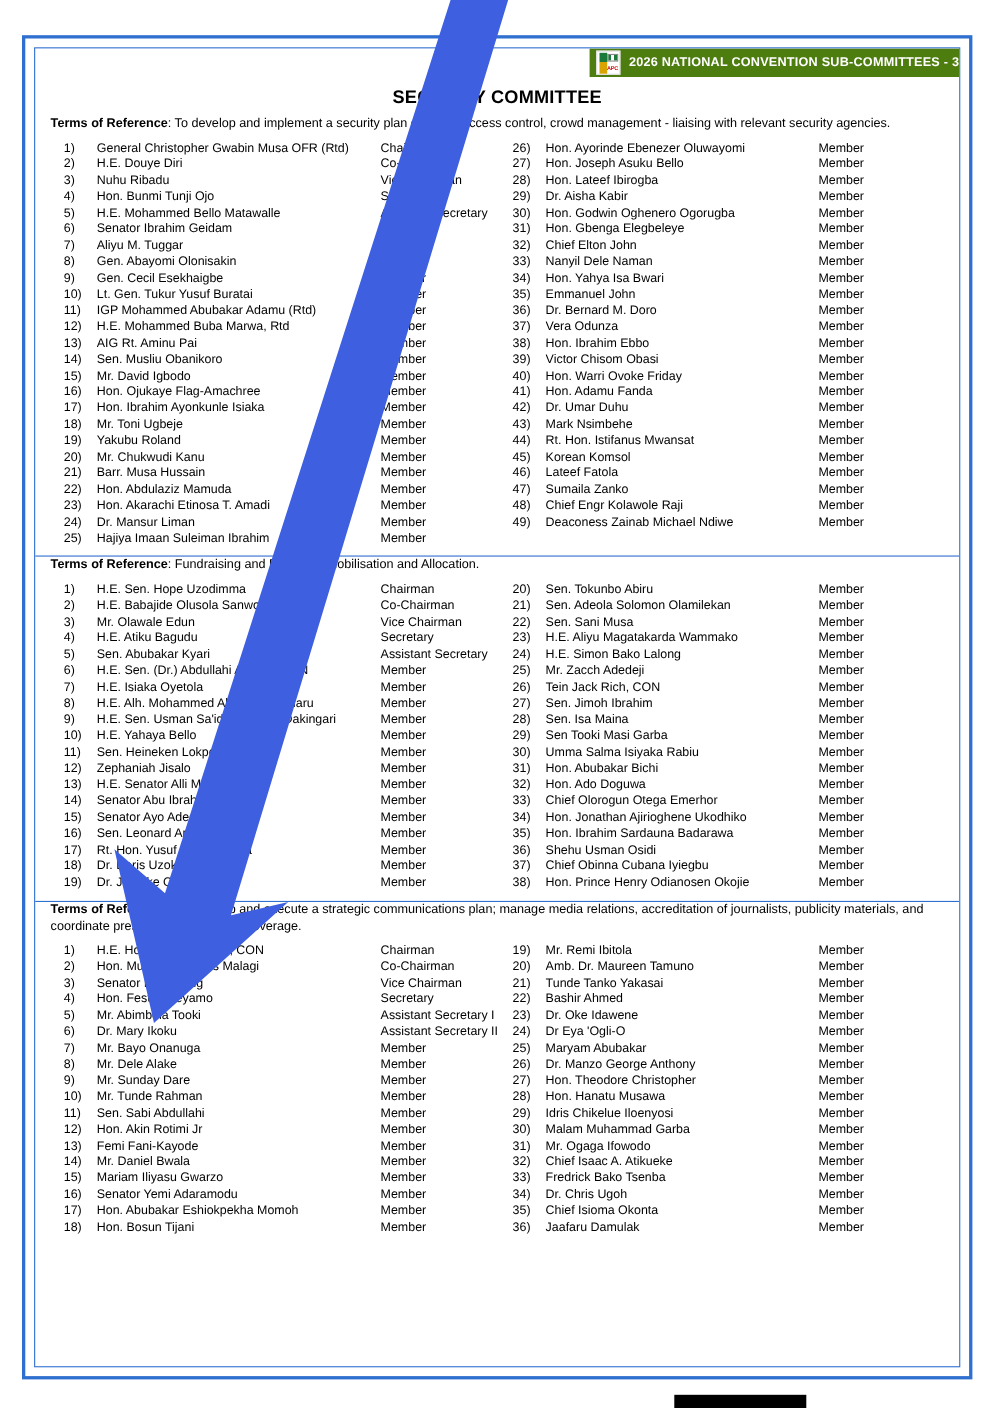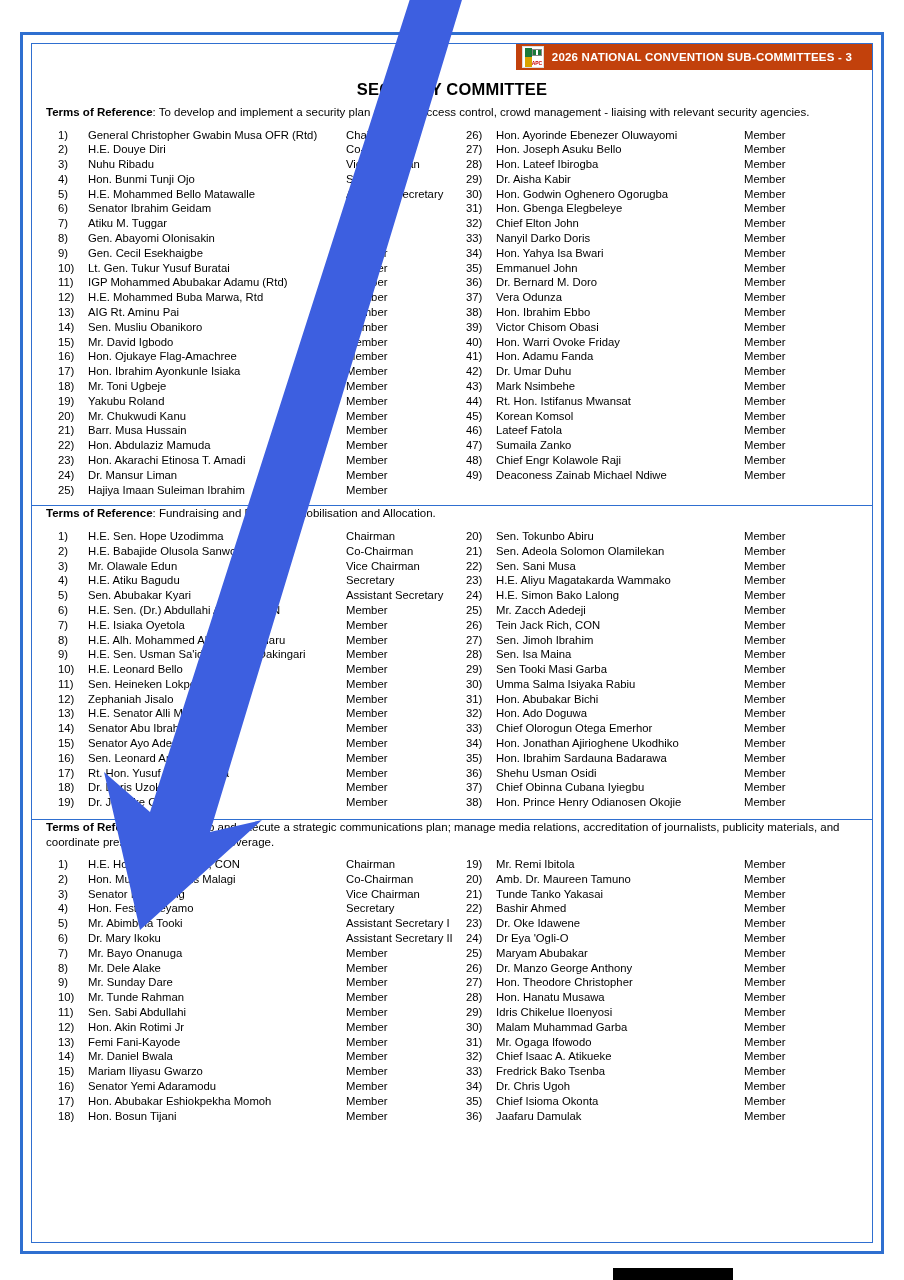--- a/index.html
+++ b/index.html
@@ -33,25 +33,25 @@
     border: 1px solid #2f6fd0;
     box-sizing: border-box;
     overflow: hidden;
   }
   
   .header-bar {
     position: absolute;
     right: 0;
     top: 0;
     height: 26px;
-    background: #c2410c;
+    background: #4d7c0f;
     color: #ffffff;
     display: flex;
     align-items: center;
-    padding: 0 20px 0 6px;
+    padding: 0 0 0 6px;
     font-size: 11.5px;
     font-weight: bold;
     letter-spacing: .2px;
   }
   .apc-logo {
     width: 22px;
     height: 22px;
     background: #ffffff;
     margin-right: 8px;
     position: relative;
@@ -202,21 +202,21 @@
               <span class="name">H.E. Mohammed Bello Matawalle</span>
               <span class="role">Assistant Secretary</span>
             </div>
           <div class="row">
               <span class="num">6)</span>
               <span class="name">Senator Ibrahim Geidam</span>
               <span class="role">Member</span>
             </div>
           <div class="row">
               <span class="num">7)</span>
-              <span class="name">Atiku M. Tuggar</span>
+              <span class="name">Aliyu M. Tuggar</span>
               <span class="role">Member</span>
             </div>
           <div class="row">
               <span class="num">8)</span>
               <span class="name">Gen. Abayomi Olonisakin</span>
               <span class="role">Member</span>
             </div>
           <div class="row">
               <span class="num">9)</span>
               <span class="name">Gen. Cecil Esekhaigbe</span>
@@ -334,21 +334,21 @@
               <span class="name">Hon. Gbenga Elegbeleye</span>
               <span class="role">Member</span>
             </div>
           <div class="row">
               <span class="num">32)</span>
               <span class="name">Chief Elton John</span>
               <span class="role">Member</span>
             </div>
           <div class="row">
               <span class="num">33)</span>
-              <span class="name">Nanyil Darko Doris</span>
+              <span class="name">Nanyil Dele Naman</span>
               <span class="role">Member</span>
             </div>
           <div class="row">
               <span class="num">34)</span>
               <span class="name">Hon. Yahya Isa Bwari</span>
               <span class="role">Member</span>
             </div>
           <div class="row">
               <span class="num">35)</span>
               <span class="name">Emmanuel John</span>
@@ -474,21 +474,21 @@
               <span class="name">H.E. Alh. Mohammed Abubakar Badaru</span>
               <span class="role">Member</span>
             </div>
           <div class="row">
               <span class="num">9)</span>
               <span class="name">H.E. Sen. Usman Sa'idu Nasamu Dakingari</span>
               <span class="role">Member</span>
             </div>
           <div class="row">
               <span class="num">10)</span>
-              <span class="name">H.E. Leonard Bello</span>
+              <span class="name">H.E. Yahaya Bello</span>
               <span class="role">Member</span>
             </div>
           <div class="row">
               <span class="num">11)</span>
               <span class="name">Sen. Heineken Lokpobiri</span>
               <span class="role">Member</span>
             </div>
           <div class="row">
               <span class="num">12)</span>
               <span class="name">Zephaniah Jisalo</span>

